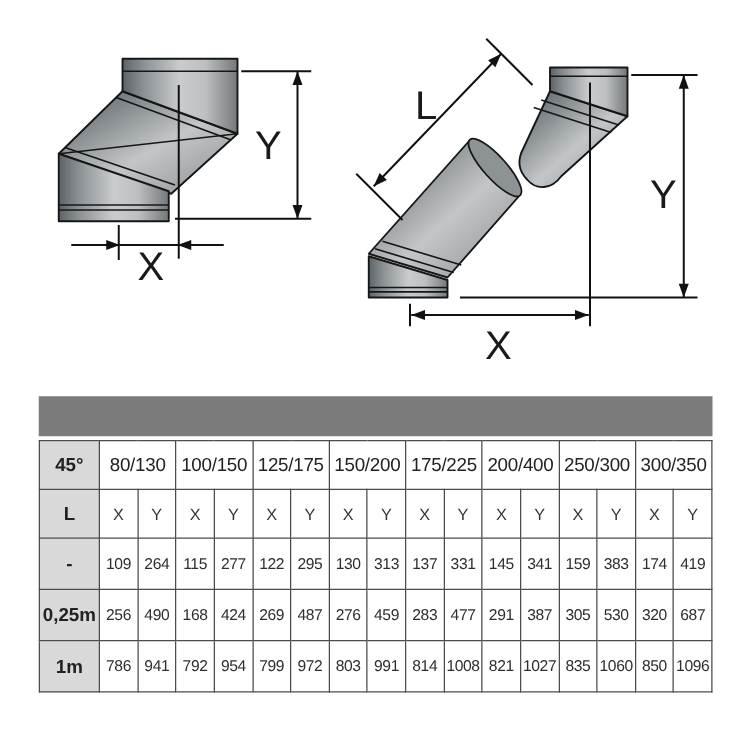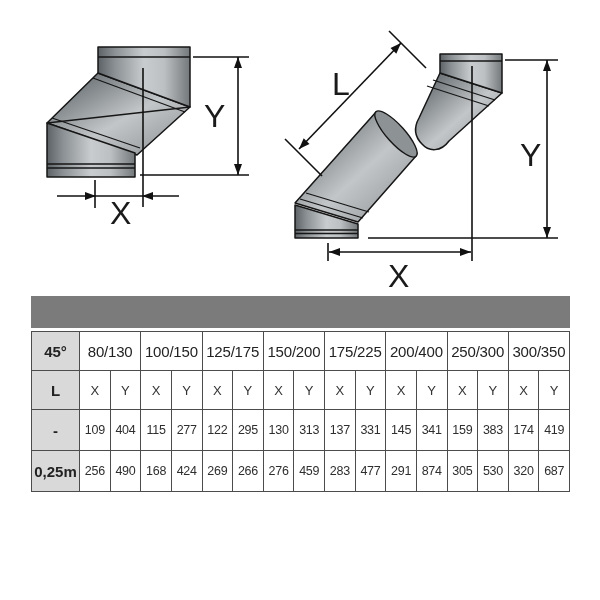--- a/index.html
+++ b/index.html
@@ -14,21 +14,21 @@
     width:600px;height:600px;position:relative;background:#ffffff;
     font-family:"Liberation Sans", sans-serif;color:var(--txt);
     overflow:hidden;
   }
   .diagrams{position:absolute;left:0;top:0;width:600px;height:300px;}
   .dim-text{font-family:"Liberation Sans",sans-serif;font-size:32px;fill:#1a1a1a;}
   .dimline{stroke:#111;stroke-width:1.6;fill:none;}
   .seam{stroke:#161616;stroke-width:1.3;fill:none;}
   .arrow{fill:#111;stroke:none;}
 
-  .spec-table{position:absolute;left:31px;top:296px;width:539px;}
+  .spec-table{position:absolute;left:31px;top:317px;width:539px;}
   .title-band{height:32px;background:var(--band);}
   table.dims{
     border-collapse:collapse;width:100%;table-layout:fixed;margin-top:3px;
   }
   table.dims th,table.dims td{
     border:1.5px solid var(--border);text-align:center;vertical-align:middle;
     padding:0;background:#fff;font-weight:400;
   }
   table.dims .lblc{background:var(--lbl);font-weight:700;font-size:15px;color:#222;}
   col.first{width:48px;}
@@ -176,21 +176,21 @@
           <th class="axis">X</th>
           <th class="axis">Y</th>
           <th class="axis">X</th>
           <th class="axis">Y</th>
         </tr>
     </thead>
     <tbody>
         <tr class="drow">
           <th class="lblc">-</th>
           <td class="val">109</td>
-          <td class="val">404</td>
+          <td class="val">264</td>
           <td class="val">115</td>
           <td class="val">277</td>
           <td class="val">122</td>
           <td class="val">295</td>
           <td class="val">130</td>
           <td class="val">313</td>
           <td class="val">137</td>
           <td class="val">331</td>
           <td class="val">145</td>
           <td class="val">341</td>
@@ -199,27 +199,46 @@
           <td class="val">174</td>
           <td class="val">419</td>
         </tr>
         <tr class="drow">
           <th class="lblc">0,25m</th>
           <td class="val">256</td>
           <td class="val">490</td>
           <td class="val">168</td>
           <td class="val">424</td>
           <td class="val">269</td>
-          <td class="val">266</td>
+          <td class="val">487</td>
           <td class="val">276</td>
           <td class="val">459</td>
           <td class="val">283</td>
           <td class="val">477</td>
           <td class="val">291</td>
-          <td class="val">874</td>
+          <td class="val">387</td>
           <td class="val">305</td>
           <td class="val">530</td>
           <td class="val">320</td>
           <td class="val">687</td>
         </tr>
+        <tr class="drow">
+          <th class="lblc">1m</th>
+          <td class="val">786</td>
+          <td class="val">941</td>
+          <td class="val">792</td>
+          <td class="val">954</td>
+          <td class="val">799</td>
+          <td class="val">972</td>
+          <td class="val">803</td>
+          <td class="val">991</td>
+          <td class="val">814</td>
+          <td class="val">1008</td>
+          <td class="val">821</td>
+          <td class="val">1027</td>
+          <td class="val">835</td>
+          <td class="val">1060</td>
+          <td class="val">850</td>
+          <td class="val">1096</td>
+        </tr>
       </tbody>
   </table>
 </div>
 
 </body></html>

